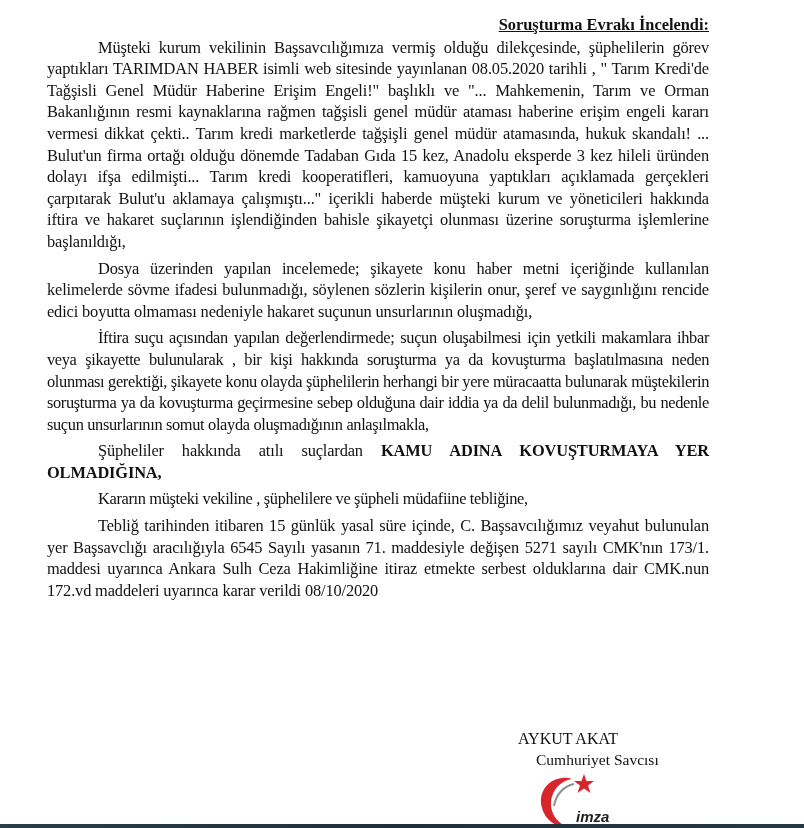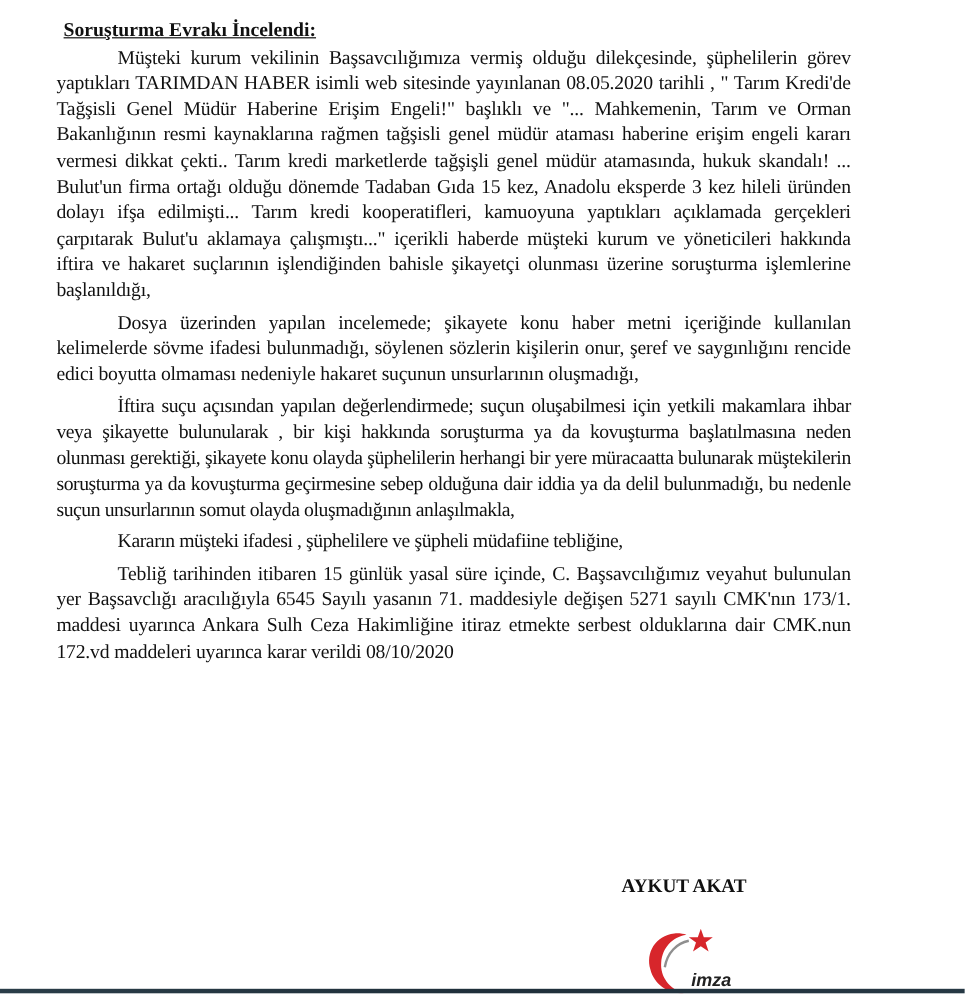--- a/index.html
+++ b/index.html
@@ -5,54 +5,56 @@
     html, body { margin: 0; padding: 0; }
     body {
       width: 804px; height: 828px; background: #ffffff; position: relative; overflow: hidden;
       font-family: "Liberation Serif", serif; color: #111;
     }
     .doc {
       position: absolute; left: 47px; top: 14px; width: 662px;
       font-size: 16.4px; line-height: 21.6px;
     }
     .title {
-      text-align: left; font-weight: bold; text-decoration: underline;
+      text-align: right; font-weight: bold; text-decoration: underline;
       margin: 0 0 1px 0; font-size: 16.4px; padding-left: 6px;
     }
     .p {
       text-align: justify; text-indent: 51px; margin: 0 0 5px 0;
       letter-spacing: -0.15px; word-spacing: 0px;
     }
     .p.tight { letter-spacing: -0.35px; }
     .bold { font-weight: bold; }
     .sig {
       position: absolute; left: 518px; top: 728px; font-size: 16px; line-height: 21px;
     }
-    .sig .name { letter-spacing: 0px; font-weight: bold; }
+    .sig .name { letter-spacing: 0px; }
     .sig .role { padding-left: 18px; font-size: 15.5px; }
     .logo { position: absolute; left: 536px; top: 772px; width: 110px; height: 56px; }
     .bottom-bar {
       position: absolute; left: 0; top: 824px; width: 804px; height: 4px;
       background: linear-gradient(90deg, #2a3d48, #1f2f3a 50%, #263844);
     }
   </style>
 </head>
 <body>
 
 <div class="doc">
   <div class="title">Soruşturma Evrakı İncelendi:</div>
   <p class="p">Müşteki kurum vekilinin Başsavcılığımıza vermiş olduğu dilekçesinde, şüphelilerin görev yaptıkları TARIMDAN HABER isimli web sitesinde yayınlanan 08.05.2020 tarihli , " Tarım Kredi'de Tağşisli Genel Müdür Haberine Erişim Engeli!" başlıklı ve "... Mahkemenin, Tarım ve Orman Bakanlığının resmi kaynaklarına rağmen tağşisli genel müdür ataması haberine erişim engeli kararı vermesi dikkat çekti.. Tarım kredi marketlerde tağşişli genel müdür atamasında, hukuk skandalı! ... Bulut'un firma ortağı olduğu dönemde Tadaban Gıda 15 kez, Anadolu eksperde 3 kez hileli üründen dolayı ifşa edilmişti... Tarım kredi kooperatifleri, kamuoyuna yaptıkları açıklamada gerçekleri çarpıtarak Bulut'u aklamaya çalışmıştı..." içerikli haberde müşteki kurum ve yöneticileri hakkında iftira ve hakaret suçlarının işlendiğinden bahisle şikayetçi olunması üzerine soruşturma işlemlerine başlanıldığı,</p>
   <p class="p">Dosya üzerinden yapılan incelemede; şikayete konu haber metni içeriğinde kullanılan kelimelerde sövme ifadesi bulunmadığı, söylenen sözlerin kişilerin onur, şeref ve saygınlığını rencide edici boyutta olmaması nedeniyle hakaret suçunun unsurlarının oluşmadığı,</p>
   <p class="p tight">İftira suçu açısından yapılan değerlendirmede; suçun oluşabilmesi için yetkili makamlara ihbar veya şikayette bulunularak , bir kişi hakkında soruşturma ya da kovuşturma başlatılmasına neden olunması gerektiği, şikayete konu olayda şüphelilerin herhangi bir yere müracaatta bulunarak müştekilerin soruşturma ya da kovuşturma geçirmesine sebep olduğuna dair iddia ya da delil bulunmadığı, bu nedenle suçun unsurlarının somut olayda oluşmadığının anlaşılmakla,</p>
-  <p class="p tight">Kararın müşteki ifadesi , şüphelilere ve şüpheli müdafiine tebliğine,</p>
+  <p class="p"><span>Şüpheliler hakkında atılı suçlardan </span><span class="bold">KAMU ADINA KOVUŞTURMAYA YER OLMADIĞINA,</span></p>
+  <p class="p tight">Kararın müşteki vekiline , şüphelilere ve şüpheli müdafiine tebliğine,</p>
   <p class="p">Tebliğ tarihinden itibaren 15 günlük yasal süre içinde, C. Başsavcılığımız veyahut bulunulan yer Başsavclığı aracılığıyla 6545 Sayılı yasanın 71. maddesiyle değişen 5271 sayılı CMK'nın 173/1. maddesi uyarınca Ankara Sulh Ceza Hakimliğine itiraz etmekte serbest olduklarına dair CMK.nun 172.vd maddeleri uyarınca karar verildi 08/10/2020</p>
 </div>
 
 <div class="sig">
   <div class="name">AYKUT AKAT</div>
+  <div class="role">Cumhuriyet Savcısı</div>
 </div>
 
 <div class="logo">
   <svg width="110" height="56" viewBox="0 0 110 56">
     <path d="M26 6 C10 8 2 22 6 36 C9 48 20 56 34 56 C22 52 14 42 15 30 C16 18 24 9 36 7 C33 6 29 5.5 26 6 Z" fill="#d7262b"></path>
     <path d="M18 34 C20 22 28 14 38 12" stroke="#444" stroke-width="2" fill="none" opacity="0.6"></path>
     <polygon points="48,2 50.5,9 58,9 52,13.5 54.5,21 48,16.5 41.5,21 44,13.5 38,9 45.5,9" fill="#d7262b"></polygon>
     <text x="40" y="50" font-family="Liberation Sans, sans-serif" font-size="15" font-style="italic" font-weight="bold" fill="#222">imza</text>
   </svg>
 </div>

